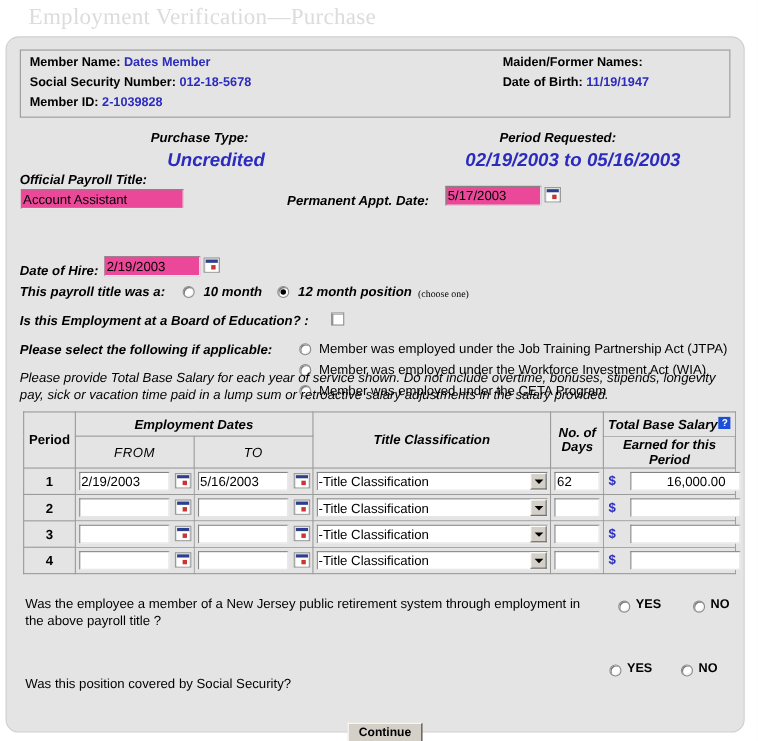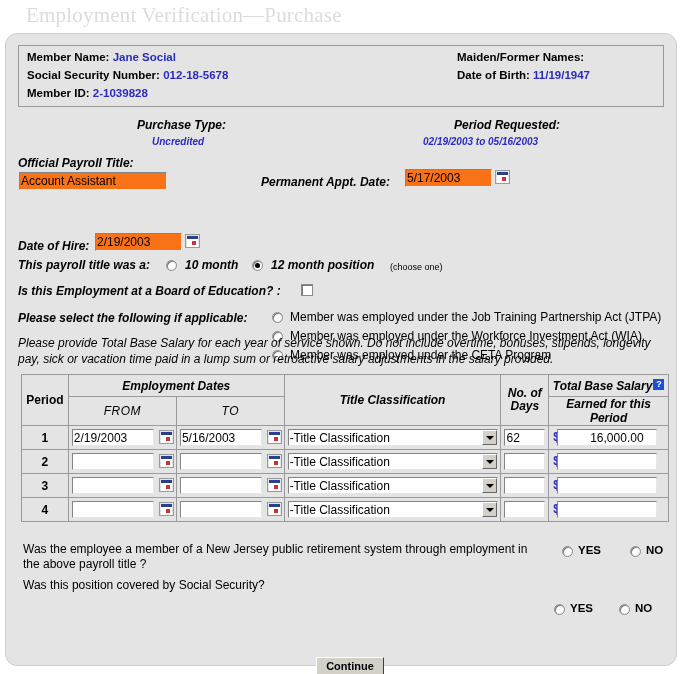--- a/index.html
+++ b/index.html
@@ -38,32 +38,32 @@
     box-sizing:border-box;
   }
   .mi-line{position:absolute;white-space:nowrap;font-weight:bold;font-size:11.5px;}
   .mi-val{color:#2b2bbe;font-weight:bold;}
   .c1{left:8px;}
   .c2{left:438px;}
   .r1{top:5px;} .r2{top:23px;} .r3{top:41px;}
 
   
   .ptype-label{position:absolute;font-style:italic;font-weight:bold;font-size:12px;white-space:nowrap;}
-  .ptype-val{position:absolute;font-style:italic;font-weight:bold;font-size:10px;color:#2b2bbe;white-space:nowrap;}
+  .ptype-val{position:absolute;font-style:italic;font-weight:bold;font-size:17px;color:#2b2bbe;white-space:nowrap;}
 
   
   .lbl{position:absolute;font-style:italic;font-weight:bold;font-size:12px;white-space:nowrap;}
   .plain{position:absolute;font-size:12px;white-space:nowrap;font-style:normal;font-weight:normal;}
   .tinynote{font-style:normal;font-weight:normal;font-size:9px;}
 
   input.txt{
     position:absolute;
     border:1px solid;
     border-color:#848484 #e6e6e6 #e6e6e6 #848484;
-    background:#f97316;
+    background:#ec4899;
     font-family:"Liberation Sans", sans-serif;
     font-size:12px;
     padding:0 1px;
     box-sizing:border-box;
     outline:none;
     color:#000;
   }
   
   .cal{
     position:absolute;width:15px;height:14px;
@@ -160,21 +160,21 @@
   }
   .selarrow:after{
     content:"";position:absolute;left:3px;top:5px;
     border-left:4px solid transparent;border-right:4px solid transparent;
     border-top:4px solid #000000;
   }
   .dayscell{position:relative;height:23px;width:47px;margin-top:48px;}
   .dayscell .cellinp{position:absolute;left:3px;top:3px;width:41px;}
   .salcell{position:relative;height:23px;width:120px;text-align:left;}
   .dollar{position:absolute;left:4px;top:4px;font-weight:bold;color:#2b2bbe;font-size:12px;}
-  .salcell .cellinp{position:absolute;left:8px;top:3px;width:100px;padding-left:32px;}
+  .salcell .cellinp{position:absolute;left:24px;top:3px;width:100px;padding-left:32px;}
 
   
   .q{position:absolute;font-size:12px;line-height:15px;}
   .yn{position:absolute;font-weight:bold;font-size:11.5px;}
 
   .continue{
     position:absolute;left:310px;top:623px;
     width:68px;height:18px;
     background:#d4d0c8;
     border:1px solid;
@@ -187,21 +187,21 @@
 </head>
 <body>
 
 <div class="page-title">Employment Verification—Purchase</div>
 
 <div class="panel">
 
   <div class="member-box">
     <div class="mi-line c1 r1">
       <span>Member Name:</span>
-      <span class="mi-val">Jane Social</span>
+      <span class="mi-val">Dates Member</span>
     </div>
     <div class="mi-line c1 r2">
       <span>Social Security Number:</span>
       <span class="mi-val">012-18-5678</span>
     </div>
     <div class="mi-line c1 r3">
       <span>Member ID:</span>
       <span class="mi-val">2-1039828</span>
     </div>
     <div class="mi-line c2 r1">
@@ -234,21 +234,21 @@
   <div class="cal" style="left:179px;top:200px;">
     <div class="top"></div>
       <div class="grid"></div>
   </div>
 
   <div class="lbl" style="left:12px;top:224px;">This payroll title was a:</div>
   <div class="radio" style="left:160px;top:226px;"></div>
   <div class="lbl" style="left:179px;top:224px;">10 month</div>
   <div class="radio on" style="left:246px;top:226px;"></div>
   <div class="lbl" style="left:265px;top:224px;">12 month position</div>
-  <div class="lbl tinynote" style="left:384px;top:228px;">(choose one)</div>
+  <div class="lbl tinynote" style="left:374px;top:228px;font-family:Liberation Serif, serif;">(choose one)</div>
 
   <div class="lbl" style="left:12px;top:250px;">Is this Employment at a Board of Education? :</div>
   <div class="cbox" style="left:295px;top:250px;"></div>
 
   <div class="lbl" style="left:12px;top:277px;">Please select the following if applicable:</div>
 
   <div class="radio" style="left:266px;top:278px;"></div>
   <div class="plain" style="left:284px;top:276px;">Member was employed under the Job Training Partnership Act (JTPA)</div>
 
   <div class="radio" style="left:266px;top:297px;"></div>
@@ -392,20 +392,20 @@
         </tr>
       </tbody>
   </table>
 
   <div class="q" style="left:17px;top:508px;width:520px;">Was the employee a member of a New Jersey public retirement system through employment in the above payroll title ?</div>
   <div class="radio" style="left:556px;top:512px;"></div>
   <div class="yn" style="left:572px;top:510px;">YES</div>
   <div class="radio" style="left:624px;top:512px;"></div>
   <div class="yn" style="left:640px;top:510px;">NO</div>
 
-  <div class="q" style="left:17px;top:544px;width:520px;">Was this position covered by Social Security?</div>
+  <div class="q" style="left:17px;top:580px;width:520px;">Was this position covered by Social Security?</div>
   <div class="radio" style="left:548px;top:570px;"></div>
   <div class="yn" style="left:564px;top:568px;">YES</div>
   <div class="radio" style="left:613px;top:570px;"></div>
   <div class="yn" style="left:629px;top:568px;">NO</div>
 
   <button class="continue">Continue</button>
 </div>
 
 </body></html>

